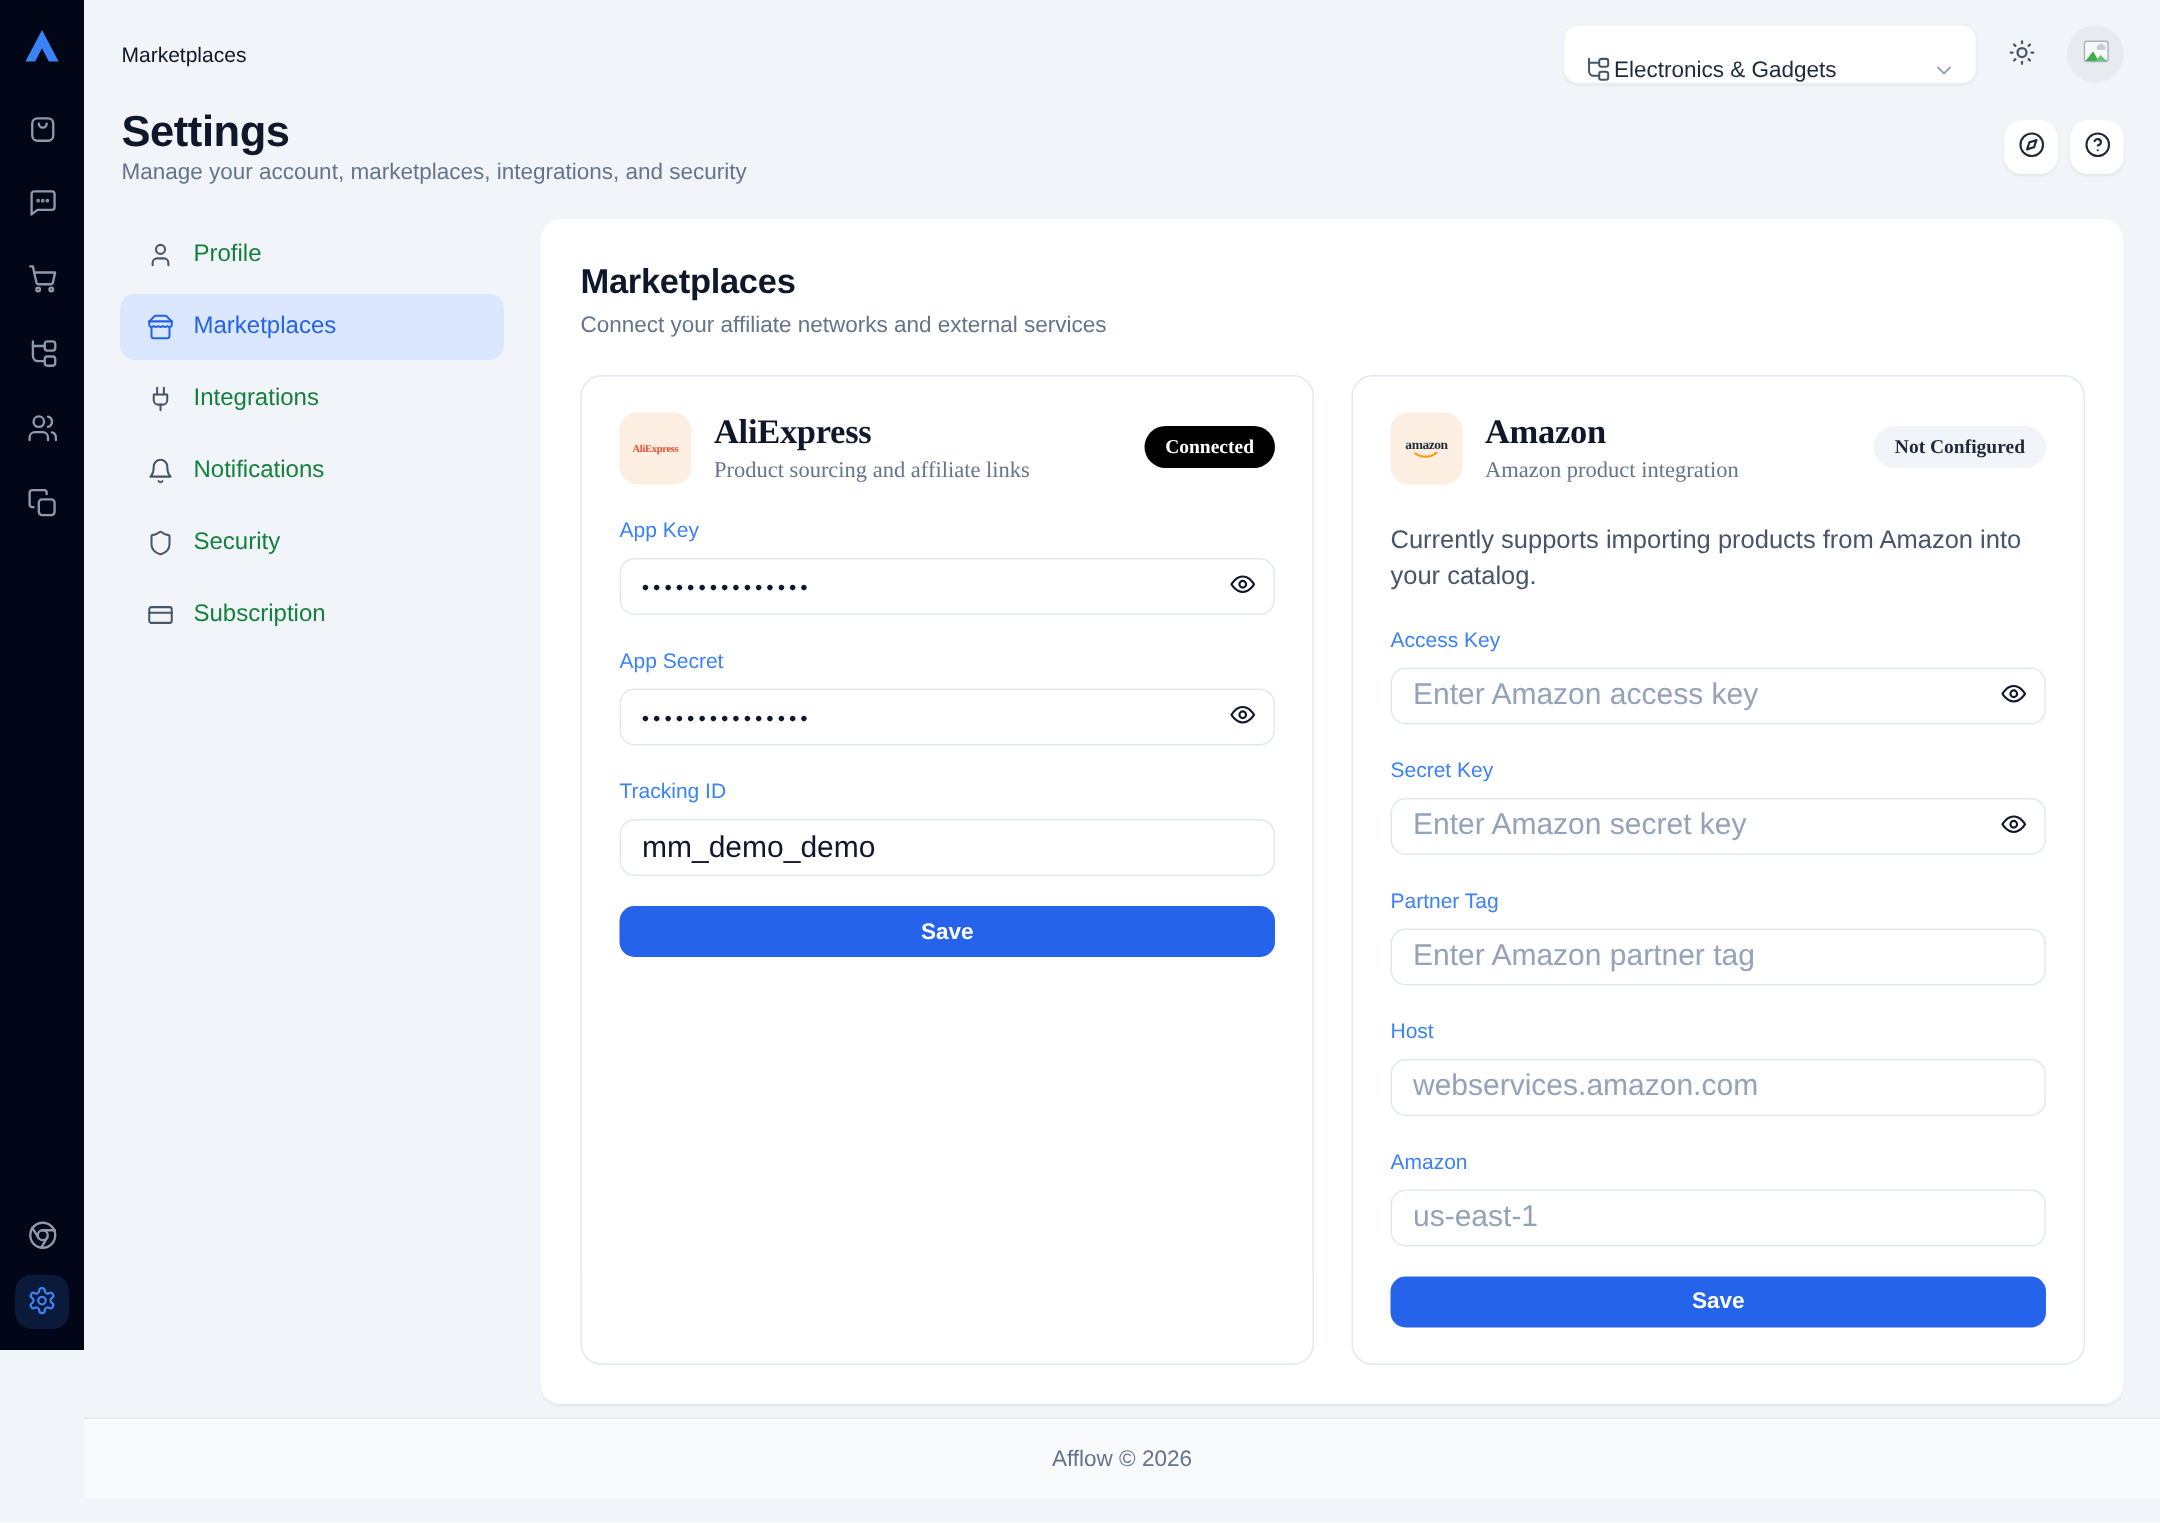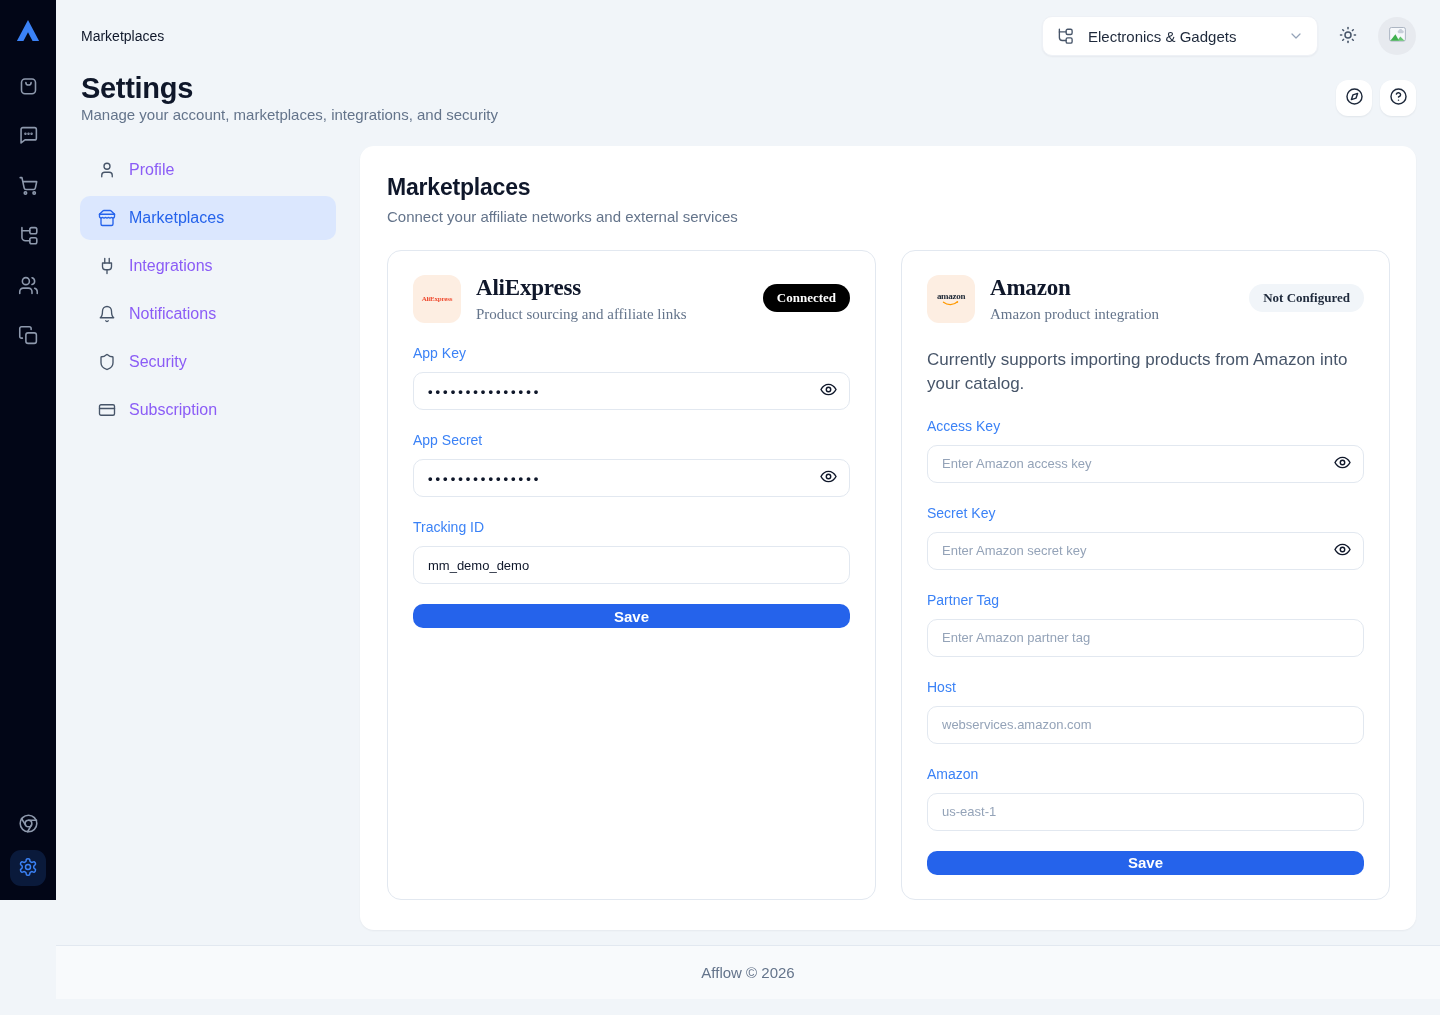--- a/index.html
+++ b/index.html
@@ -13,38 +13,38 @@
   .side-icons { display:flex; flex-direction:column; align-items:center; gap:28px; margin-top:30px; }
   .side-btn { background:none; border:none; color:#8e99ad; width:22px; height:22px; cursor:pointer; display:flex; align-items:center; justify-content:center; }
   .side-btn svg { width:21px; height:21px; }
   .side-bottom { margin-top:auto; display:flex; flex-direction:column; align-items:center; gap:14px; }
   .gear-active { width:36px; height:36px; border-radius:11px; background:rgba(59,130,246,.16); border:none; color:#3b82f6; display:flex; align-items:center; justify-content:center; cursor:pointer; }
   .gear-active svg { width:20px; height:20px; }
 
   
   .breadcrumb { position:absolute; left:81px; top:28px; font-size:14px; font-weight:500; color:#0f172a; }
   .topbar { position:absolute; right:24px; top:16px; display:flex; align-items:center; gap:16px; }
-  .cat-select { display:flex; align-items:center; gap:14px; width:276px; height:40px; background:#fff; border:1px solid #eef1f6; border-radius:10px; padding:0 13px; cursor:pointer; box-shadow:0 1px 2px rgba(15,23,42,.05); }
+  .cat-select { display:flex; align-items:flex-end; gap:2px; width:276px; height:40px; background:#fff; border:1px solid #eef1f6; border-radius:10px; padding:0 13px; cursor:pointer; box-shadow:0 1px 2px rgba(15,23,42,.05); }
   .cat-select .tree-ic { color:#475569; display:flex; }
   .cat-select .lbl { flex:1; text-align:left; font-size:15px; font-weight:500; color:#1e293b; font-family:inherit; }
   .cat-select .chev { color:#94a3b8; display:flex; }
   .icon-plain { background:none; border:none; color:#475569; cursor:pointer; display:flex; align-items:center; justify-content:center; width:28px; height:28px; }
   .avatar { width:38px; height:38px; border-radius:50%; background:#e7eaef; border:none; display:flex; align-items:center; justify-content:center; cursor:pointer; overflow:hidden; }
 
   .page-title { position:absolute; left:81px; top:72px; font-size:29px; font-weight:700; letter-spacing:-.3px; color:#0f172a; }
   .page-sub { position:absolute; left:81px; top:106px; font-size:15px; color:#64748b; }
   .head-actions { position:absolute; right:24px; top:80px; display:flex; gap:8px; }
   .sq-btn { width:36px; height:36px; border-radius:12px; background:#fff; border:none; box-shadow:0 1px 2px rgba(15,23,42,.07); color:#1e293b; display:flex; align-items:center; justify-content:center; cursor:pointer; }
   .sq-btn svg { width:19px; height:19px; }
 
   
   .set-nav { position:absolute; left:80px; top:148px; width:256px; display:flex; flex-direction:column; gap:4px; }
   .nav-item { display:flex; align-items:center; gap:13px; height:44px; padding:0 18px; border:none; background:none; border-radius:10px; cursor:pointer; font-family:inherit; }
   .nav-item .nico { width:18px; height:18px; color:#475569; display:flex; }
-  .nav-item .nlbl { font-size:16px; color:#8b5cf6; }
+  .nav-item .nlbl { font-size:16px; color:#15803d; }
   .nav-item.active { background:#dbe7fe; }
   .nav-item.active .nico { color:#2563eb; }
   .nav-item.active .nlbl { color:#2563eb; font-weight:500; }
 
   
   .panel { position:absolute; left:360px; top:146px; width:1056px; min-height:784px; background:#fff; border-radius:14px; box-shadow:0 1px 2px rgba(15,23,42,.05); padding:28px 26px 26px 27px; }
   .panel-title { font-size:23px; font-weight:700; letter-spacing:-.2px; color:#0f172a; }
   .panel-sub { font-size:15px; color:#64748b; margin-top:7px; }
   .cards { display:grid; grid-template-columns:1fr 1fr; gap:25px; margin-top:25px; }
   .mcard { border:1px solid #e2e8f0; border-radius:14px; background:#fff; padding:24px 25px; }
@@ -54,27 +54,27 @@
   .amz-txt { font-size:9px; font-weight:700; color:#1f2937; letter-spacing:-.3px; line-height:1; }
   .mtitle { font-size:23px; font-weight:700; color:#0f172a; letter-spacing:-.2px; }
   .mdesc { font-size:15px; color:#64748b; margin-top:5px; }
   .badge { margin-left:auto; margin-top:9px; border-radius:999px; font-size:13px; font-weight:600; padding:6px 14px; white-space:nowrap; }
   .badge.dark { background:#000000; color:#fff; }
   .badge.light { background:#f1f5f9; color:#1e293b; }
   .note { margin-top:25px; font-size:17px; line-height:1.4; color:#475569; }
   .field { margin-top:22px; }
   .field label { display:block; font-size:14px; font-weight:500; color:#3b82f6; margin-bottom:11px; }
   .in-wrap { position:relative; }
-  .input { width:100%; height:38px; border:1px solid #e2e8f0; border-radius:10px; background:#fff; padding:0 14px; font-size:13px; color:#0f172a; font-family:inherit; outline:none; }
+  .input { width:100%; height:38px; border:1px solid #e2e8f0; border-radius:10px; background:#fff; padding:0 14px; font-size:20px; color:#0f172a; font-family:inherit; outline:none; }
   .input::placeholder { color:#94a3b8; opacity:1; }
   .input.pw { font-size:13px; letter-spacing:3px; font-weight:700; padding-right:44px; }
   .input.with-eye { padding-right:44px; }
   .eye-btn { position:absolute; right:11px; top:50%; transform:translateY(-50%); background:none; border:none; color:#0f172a; width:22px; height:22px; display:flex; align-items:center; justify-content:center; cursor:pointer; }
   .eye-btn svg { width:19px; height:19px; }
-  .save-btn { margin-top:20px; width:100%; height:24px; border:none; border-radius:10px; background:#2563eb; color:#fff; font-size:15px; font-weight:700; font-family:inherit; cursor:pointer; }
+  .save-btn { margin-top:20px; width:100%; height:34px; border:none; border-radius:10px; background:#2563eb; color:#fff; font-size:15px; font-weight:700; font-family:inherit; cursor:pointer; }
 
   
   .footer { position:absolute; left:56px; top:945px; width:1384px; height:54px; background:#f8fafc; border-top:1px solid #e2e8f0; display:flex; align-items:center; justify-content:center; }
   .footer span { font-size:15px; color:#64748b; }
 
   svg.st { fill:none; stroke:currentColor; stroke-width:1.8; stroke-linecap:round; stroke-linejoin:round; }
 </style>
 </head>
 <body>
 

